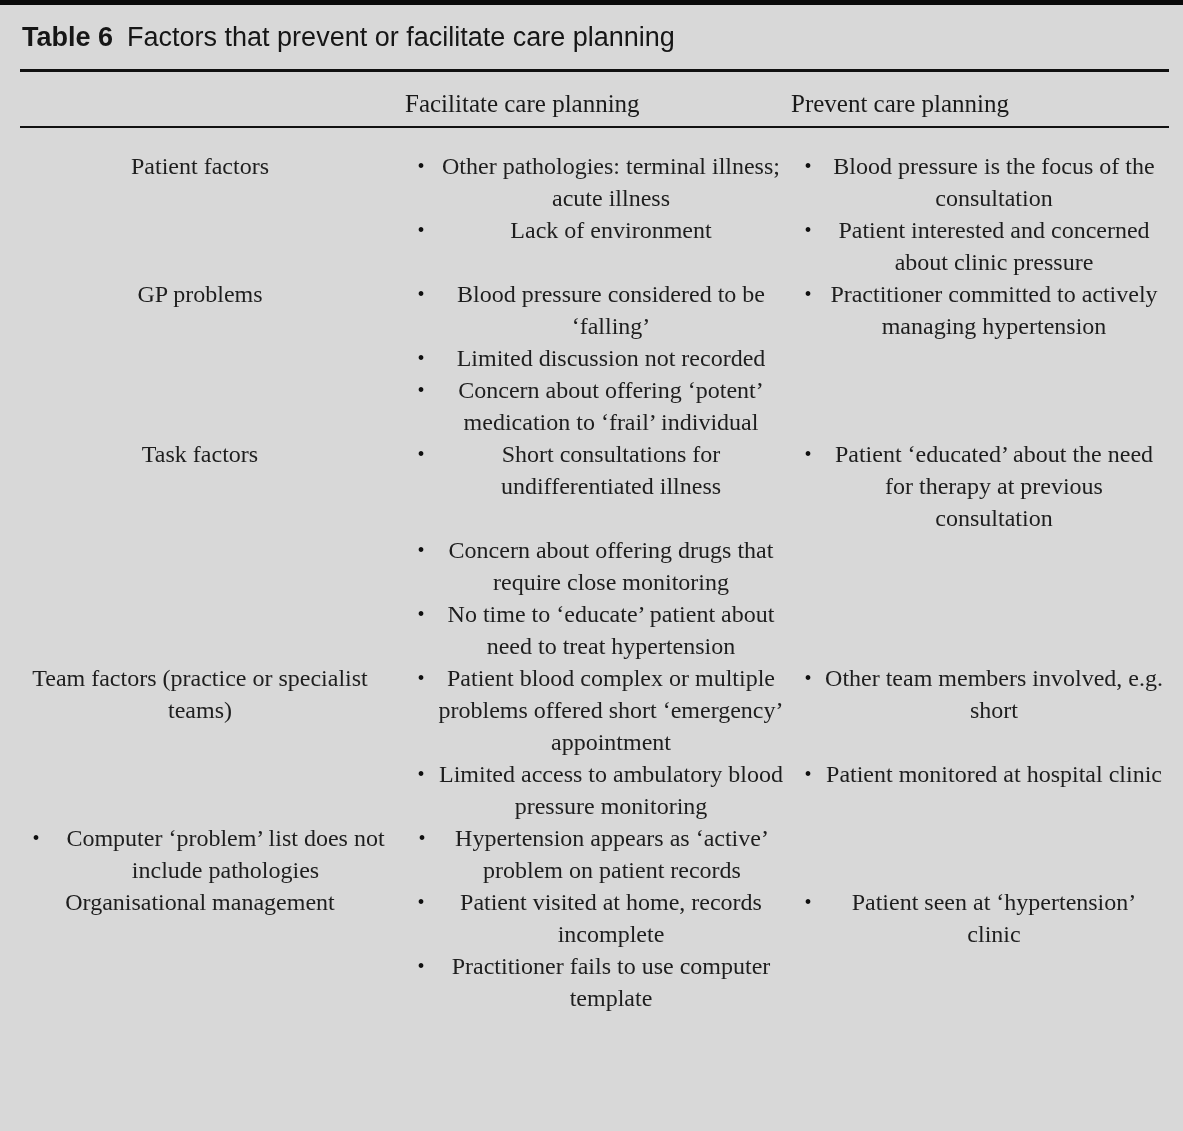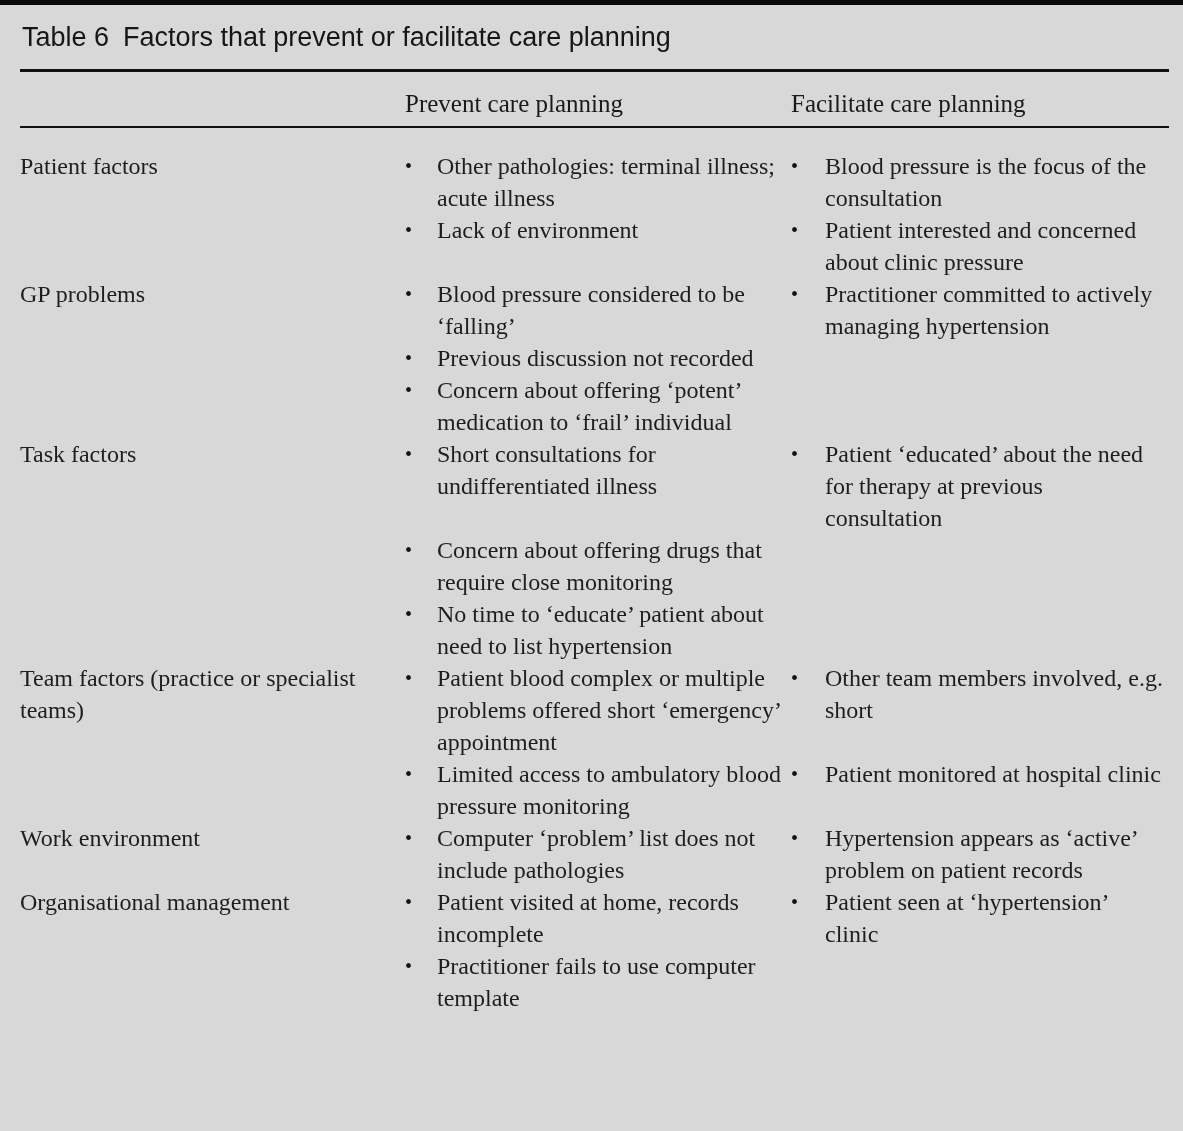--- a/index.html
+++ b/index.html
@@ -10,35 +10,35 @@
     color:#1e1e1e;
     overflow:hidden;
     position:relative;
   }
   .topbar{height:5px;background:#0a0a0a;width:100%;}
   .caption{
     margin:16px 14px 0 22px;
     font-family:"Liberation Sans", sans-serif;
     font-size:27px;line-height:32px;color:#161616;
   }
-  .caption .lbl{font-weight:normal;margin-right:14px;}
+  .caption .lbl{font-weight:bold;margin-right:14px;}
   .rule{margin:0 14px 0 20px;background:#111;}
   .rule-thick{height:3px;margin-top:16px;}
   .rule-thin{height:2px;}
   .grid{
     display:grid;
     grid-template-columns:385px 386px 1fr;
     margin:0 14px 0 20px;
   }
   .hdr-row{padding:16px 0 6px 0;}
   .hdr{
     font-size:25px;line-height:32px;color:#1a1a1a;
   }
   .tbody{padding-top:22px;}
-  .cell{font-size:24px;line-height:32px;}
+  .cell{font-size:24px;line-height:32px;text-align:center;}
   .factor{padding-right:25px;}
   ul.blist{list-style:none;margin:0;padding:0;}
   ul.blist li{display:flex;align-items:flex-start;}
   .fac li .b{flex:0 0 34px;}
   .b{
     flex:0 0 32px;
     font-size:20px;line-height:32px;
     color:#101010;
   }
   .t{flex:1 1 auto;padding-right:6px;}
@@ -50,22 +50,22 @@
 <div class="topbar"></div>
 
 <div class="caption">
   <span class="lbl">Table 6</span><span>Factors that prevent or facilitate care planning</span>
 </div>
 
 <div class="rule rule-thick"></div>
 
 <div class="grid hdr-row">
   <div class="hdr"></div>
+  <div class="hdr">Facilitate care planning</div>
   <div class="hdr">Prevent care planning</div>
-  <div class="hdr">Facilitate care planning</div>
 </div>
 
 <div class="rule rule-thin"></div>
 
 <div class="tbody">
 
   <div class="grid">
     <div class="cell factor">Patient factors</div>
     <div class="cell">
       <ul class="blist">
@@ -96,21 +96,21 @@
   <div class="grid">
     <div class="cell factor">GP problems</div>
     <div class="cell">
       <ul class="blist">
         <li>
             <span class="b">•</span>
             <span class="t">Blood pressure considered to be ‘falling’</span>
           </li>
         <li>
             <span class="b">•</span>
-            <span class="t">Previous discussion not recorded</span>
+            <span class="t">Limited discussion not recorded</span>
           </li>
         <li>
             <span class="b">•</span>
             <span class="t">Concern about offering ‘potent’ medication to ‘frail’ individual</span>
           </li>
       </ul>
     </div>
     <div class="cell fac">
       <ul class="blist">
         <li>
@@ -128,21 +128,21 @@
         <li>
             <span class="b">•</span>
             <span class="t">Short consultations for undifferentiated illness</span>
           </li>
         <li class="gap-lg">
             <span class="b">•</span>
             <span class="t">Concern about offering drugs that require close monitoring</span>
           </li>
         <li>
             <span class="b">•</span>
-            <span class="t">No time to ‘educate’ patient about need to list hypertension</span>
+            <span class="t">No time to ‘educate’ patient about need to treat hypertension</span>
           </li>
       </ul>
     </div>
     <div class="cell fac">
       <ul class="blist">
         <li>
             <span class="b">•</span>
             <span class="t">Patient ‘educated’ about the need for therapy at previous consultation</span>
           </li>
       </ul>
@@ -171,21 +171,20 @@
           </li>
         <li class="gap-lg">
             <span class="b">•</span>
             <span class="t">Patient monitored at hospital clinic</span>
           </li>
       </ul>
     </div>
   </div>
 
   <div class="grid">
-    <div class="cell factor">Work environment</div>
     <div class="cell">
       <ul class="blist">
         <li>
             <span class="b">•</span>
             <span class="t">Computer ‘problem’ list does not include pathologies</span>
           </li>
       </ul>
     </div>
     <div class="cell fac">
       <ul class="blist">

